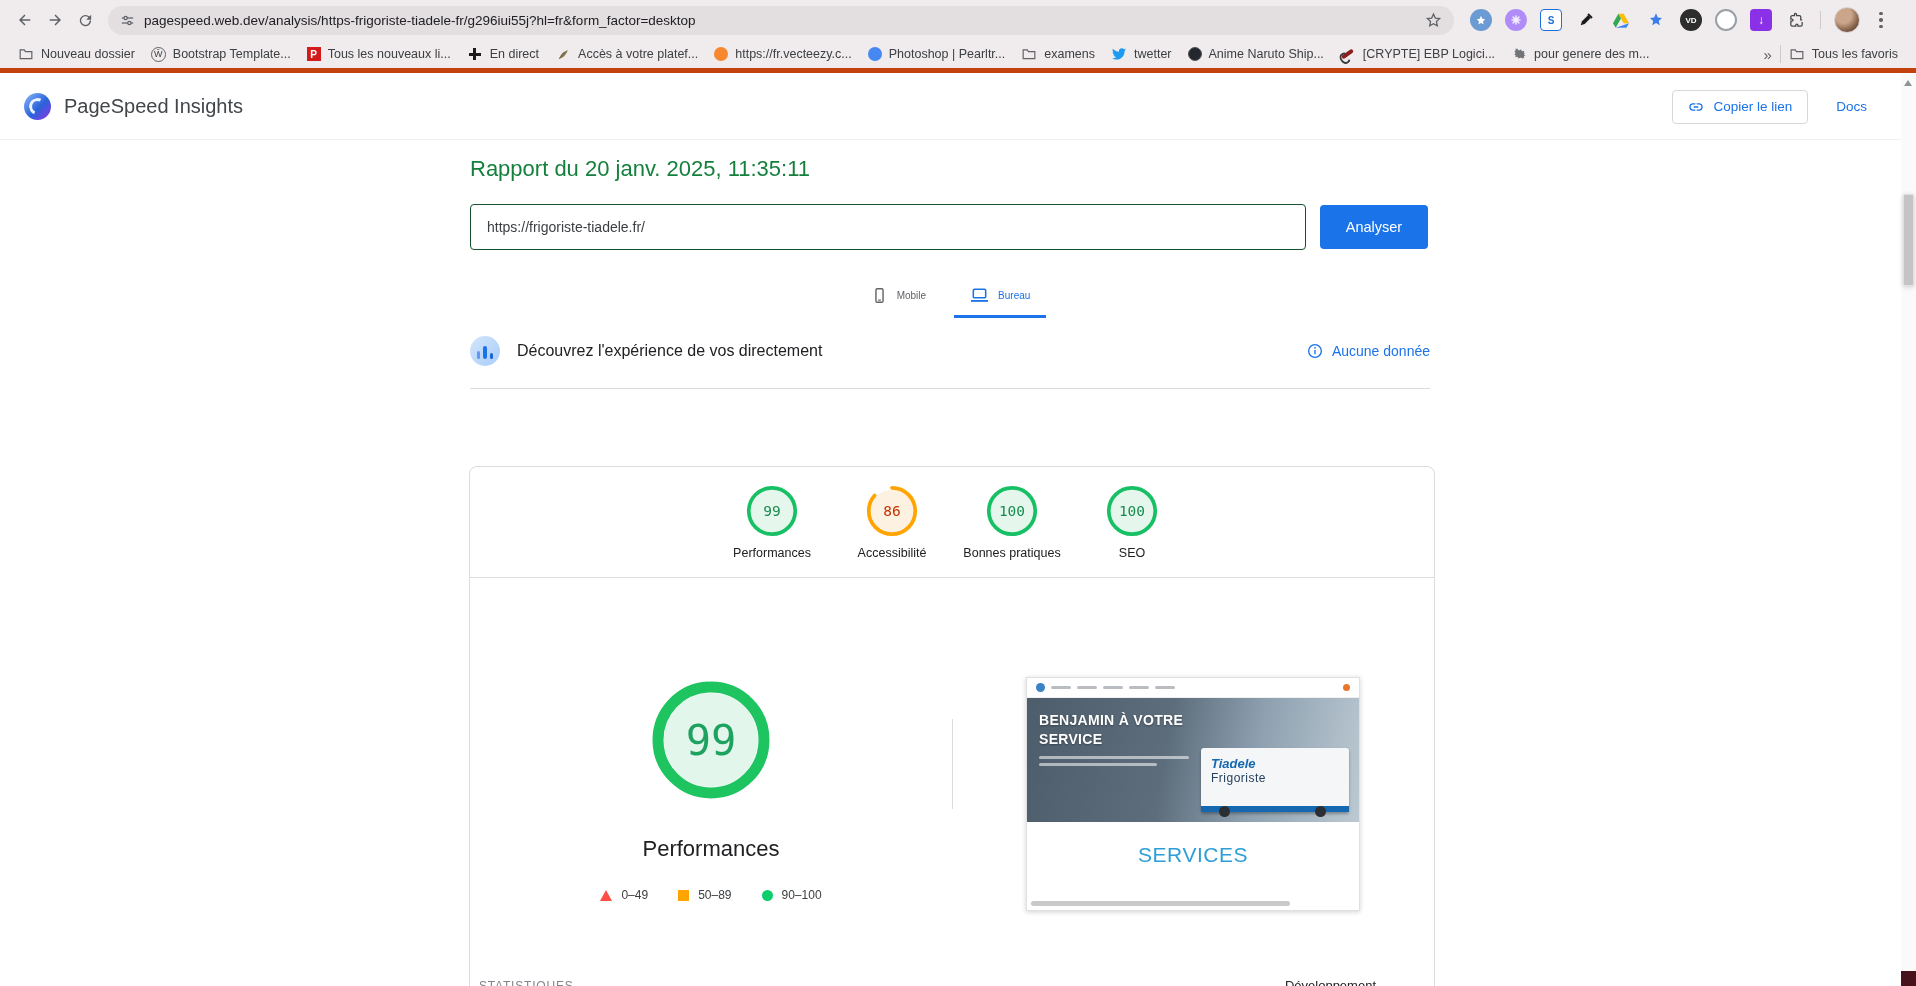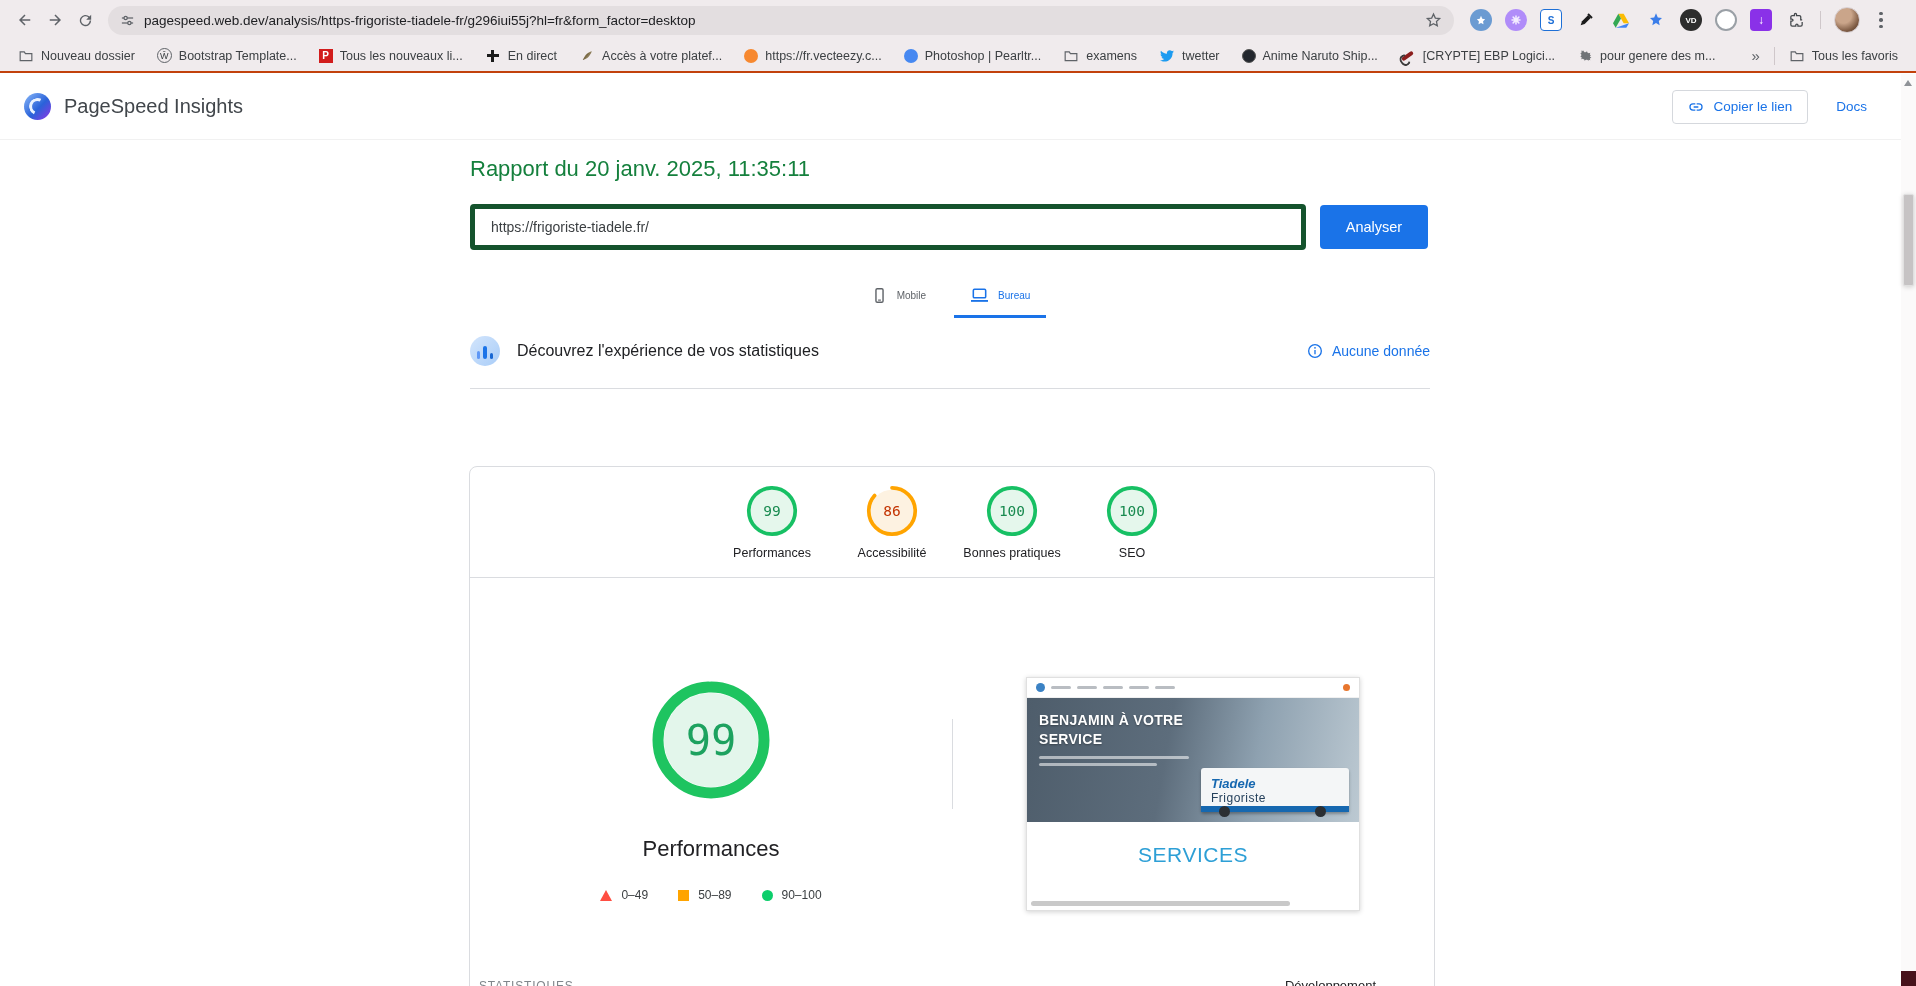--- a/index.html
+++ b/index.html
@@ -22,21 +22,21 @@
   .ext.round { border-radius:50%; }
   .sep-v { width:1px; height:18px; background:#cfc7ca; }
   .avatar { width:26px; height:26px; border-radius:50%;
             background:radial-gradient(circle at 35% 30%, #caa58a 0 35%, #7d5a43 70%, #4e382b 100%);
             border:1px solid #d8d0d3; }
   .dots3 { display:flex; flex-direction:column; gap:3px; padding:4px 6px; }
   .dots3 i { width:3.5px; height:3.5px; border-radius:50%; background:#5f6368; }
 
   
   .bookmarks-bar { position:absolute; top:40px; left:0; right:0; height:33px; background:#f0ebed;
-                   border-bottom:2px solid #c2410c; display:flex; align-items:center; gap:6px;
+                   border-bottom:5px solid #c2410c; display:flex; align-items:center; gap:0;
                    padding:0 10px; font-size:12.5px; color:#3c4043; }
   .bm { display:flex; align-items:center; gap:7px; padding:4px 8px; border-radius:6px;
         white-space:nowrap; cursor:pointer; }
   .bmicon { width:16px; height:16px; display:flex; align-items:center; justify-content:center;
             font-size:10px; flex:0 0 auto; }
   .badge-p { width:14px; height:14px; background:#d21c1c; color:#fff; font-weight:700;
              font-size:10px; display:flex; align-items:center; justify-content:center; }
   .badge-w { width:15px; height:15px; border:1px solid #5f6368; border-radius:50%; color:#3c4043;
              font-size:9px; display:flex; align-items:center; justify-content:center; }
   .dot-ic { width:14px; height:14px; border-radius:50%; }
@@ -67,21 +67,21 @@
   .wscroll { position:absolute; top:74px; right:0; bottom:0; width:15px; background:#fbfafa; }
   .wscroll .up { position:absolute; top:6px; left:3px; width:0; height:0;
                  border-left:4.5px solid transparent; border-right:4.5px solid transparent;
                  border-bottom:6px solid #8f9398; }
   .wscroll .thumb { position:absolute; top:21px; left:2px; width:11px; height:92px; background:#c6c3c4; border-radius:2px; }
   .wscroll .down { position:absolute; bottom:0; left:0; width:15px; height:15px; background:#47121b; }
 
   
   .content { position:absolute; top:140px; left:0; right:15px; bottom:0; background:#fff; }
   .rpt-title { position:absolute; left:470px; top:16px; font-size:22px; color:#15803d; }
-  .url-input { position:absolute; left:470px; top:64px; width:836px; height:46px; border:5px solid #14532d;
+  .url-input { position:absolute; left:470px; top:64px; width:836px; height:46px; border:1px solid #14532d;
                border-radius:4px; padding:0 16px; font-size:14px; color:#3c4043; background:#fff;
                font-family:"Liberation Sans", sans-serif; }
   .analyze-btn { position:absolute; left:1320px; top:65px; width:108px; height:44px; background:#1a73e8;
                  color:#fff; border:none; border-radius:4px; font-size:14.5px; font-weight:500; cursor:pointer; }
 
   .tabs { position:absolute; top:138px; left:0; width:100%; display:flex; justify-content:center; gap:12px; }
   .tab { display:flex; align-items:center; gap:9px; padding:9px 16px 11px; font-size:10px; font-weight:500;
          color:#5f6368; cursor:pointer; border-bottom:3px solid transparent; }
   .tab.active { color:#1a73e8; border-bottom-color:#1a73e8; }
 
@@ -138,21 +138,21 @@
            align-items:center; gap:6px; padding:0 9px; }
   .t-logo { width:9px; height:9px; border-radius:50%; background:#3b82c4; }
   .t-nav i { width:20px; height:3px; background:#b9bdc2; border-radius:2px; }
   .t-nav .t-cta { margin-left:auto; width:7px; height:7px; border-radius:50%; background:#e8762d; }
   .t-hero { position:relative; height:124px; color:#fff; padding:13px 12px;
             background:linear-gradient(100deg,#4e5d6b 0%,#5d6d7c 42%,#8ea1b0 68%,#bcc9d2 100%); }
   .t-h1 { font-size:14px; font-weight:700; letter-spacing:.3px; line-height:1.35;
           text-shadow:0 1px 2px rgba(0,0,0,.35); }
   .t-cap { margin-top:7px; } .t-cap i { display:block; height:3px; background:rgba(255,255,255,.55);
           border-radius:2px; margin-top:4px; } .t-cap i:nth-child(1){width:150px;} .t-cap i:nth-child(2){width:118px;}
-  .t-truck { position:absolute; right:10px; bottom:10px; width:148px; height:44px; background:#f4f6f7;
+  .t-truck { position:absolute; right:10px; bottom:10px; width:148px; height:64px; background:#f4f6f7;
              border-radius:3px; box-shadow:0 2px 3px rgba(0,0,0,.3); padding:8px 10px 0; }
   .t-truck .brand1 { color:#1668b0; font-style:italic; font-weight:700; font-size:13px; }
   .t-truck .brand2 { color:#25415c; font-size:12px; letter-spacing:.5px; }
   .t-truck::before { content:""; position:absolute; left:0; right:0; bottom:0; height:6px; background:#1668b0; }
   .t-truck::after { content:""; position:absolute; left:18px; bottom:-5px; width:11px; height:11px;
                     border-radius:50%; background:#2b2f33; box-shadow:96px 0 0 #2b2f33; }
   .t-body { height:66px; display:flex; align-items:center; justify-content:center; }
   .t-services { color:#2d9fd6; font-size:21px; font-weight:500; letter-spacing:.5px; }
   .t-scroll { position:absolute; left:4px; right:12px; bottom:3px; height:6px; background:#fff; }
   .t-scroll i { display:block; width:82%; height:5px; background:#c9c9c9; border-radius:3px; }
@@ -370,21 +370,21 @@
     </div>
 
     <div class="sect-row row-ux">
       <span class="sect-icon">
           <span class="bars">
             <i></i>
             <i></i>
             <i></i>
           </span>
         </span>
-      <span class="sect-title">Découvrez l'expérience de vos statistiques</span>
+      <span class="sect-title">Découvrez l'expérience de vos directement</span>
       <span class="row-spacer"></span>
       <span class="nodata">
         <svg class="ic" width="16" height="16" viewBox="0 0 24 24">
             <circle cx="12" cy="12" r="9.5" fill="none" stroke="#1a73e8" stroke-width="2"></circle>
             <line x1="12" y1="10.5" x2="12" y2="17" stroke="#1a73e8" stroke-width="2"></line>
             <circle cx="12" cy="7.3" r="1.3" fill="#1a73e8"></circle>
           </svg>
         <span>Aucune donnée</span>
       </span>
     </div>

